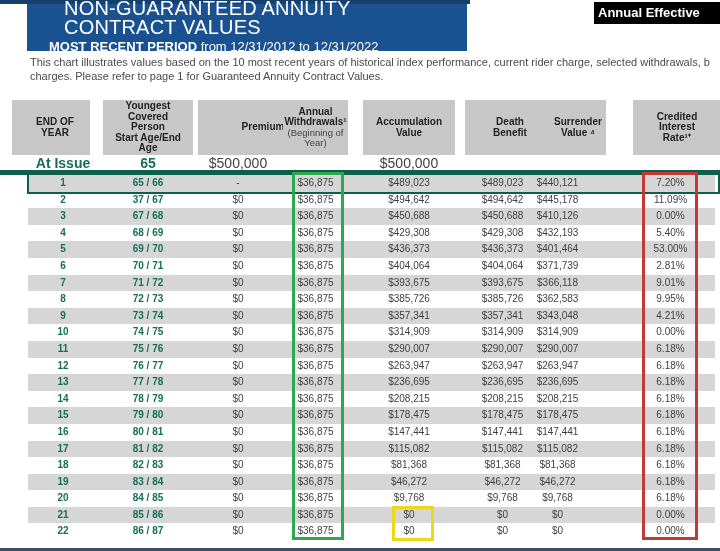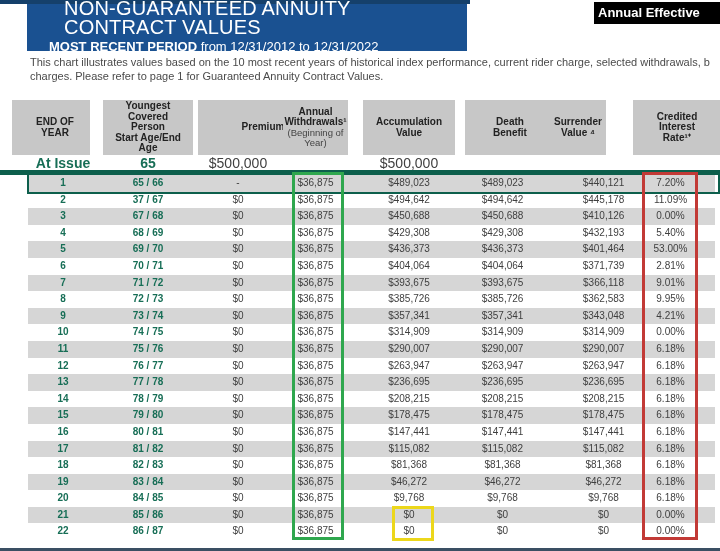--- a/index.html
+++ b/index.html
@@ -49,21 +49,21 @@
   .rows{position:absolute; left:28px; top:175px; width:687px;}
   .row{position:relative; height:16.6px; font-size:10px; line-height:16.6px;}
   .row.stripe{background:#d6d6d6;}
   .cell{position:absolute; top:0; text-align:center; color:#3f3f3f;}
   .c1{left:0;     width:70px; color:#176e56; font-weight:bold;}
   .c2{left:75px;  width:90px; color:#176e56; font-weight:bold;}
   .c3{left:170px; width:80px;}
   .c4{left:255px; width:65px;}
   .c5{left:335px; width:92px;}
   .c6{left:437px; width:75px;}
-  .c7{left:538px; width:75px;}
+  .c7{left:492px; width:75px;}
   .c8{left:605px; width:75px;}
   .atissue .c1{font-weight:bold;}
   
   .band{position:absolute; left:0; top:170px; width:720px; height:5px; background:#0d5f4c;}
   .row1-outline{
     position:absolute; left:27px; top:170px; width:693px; height:24px;
     border:2px solid #0d5f4c; box-sizing:border-box; pointer-events:none;
   }
   .greenbox{
     position:absolute; left:292px; top:172px; width:52px; height:368px;

